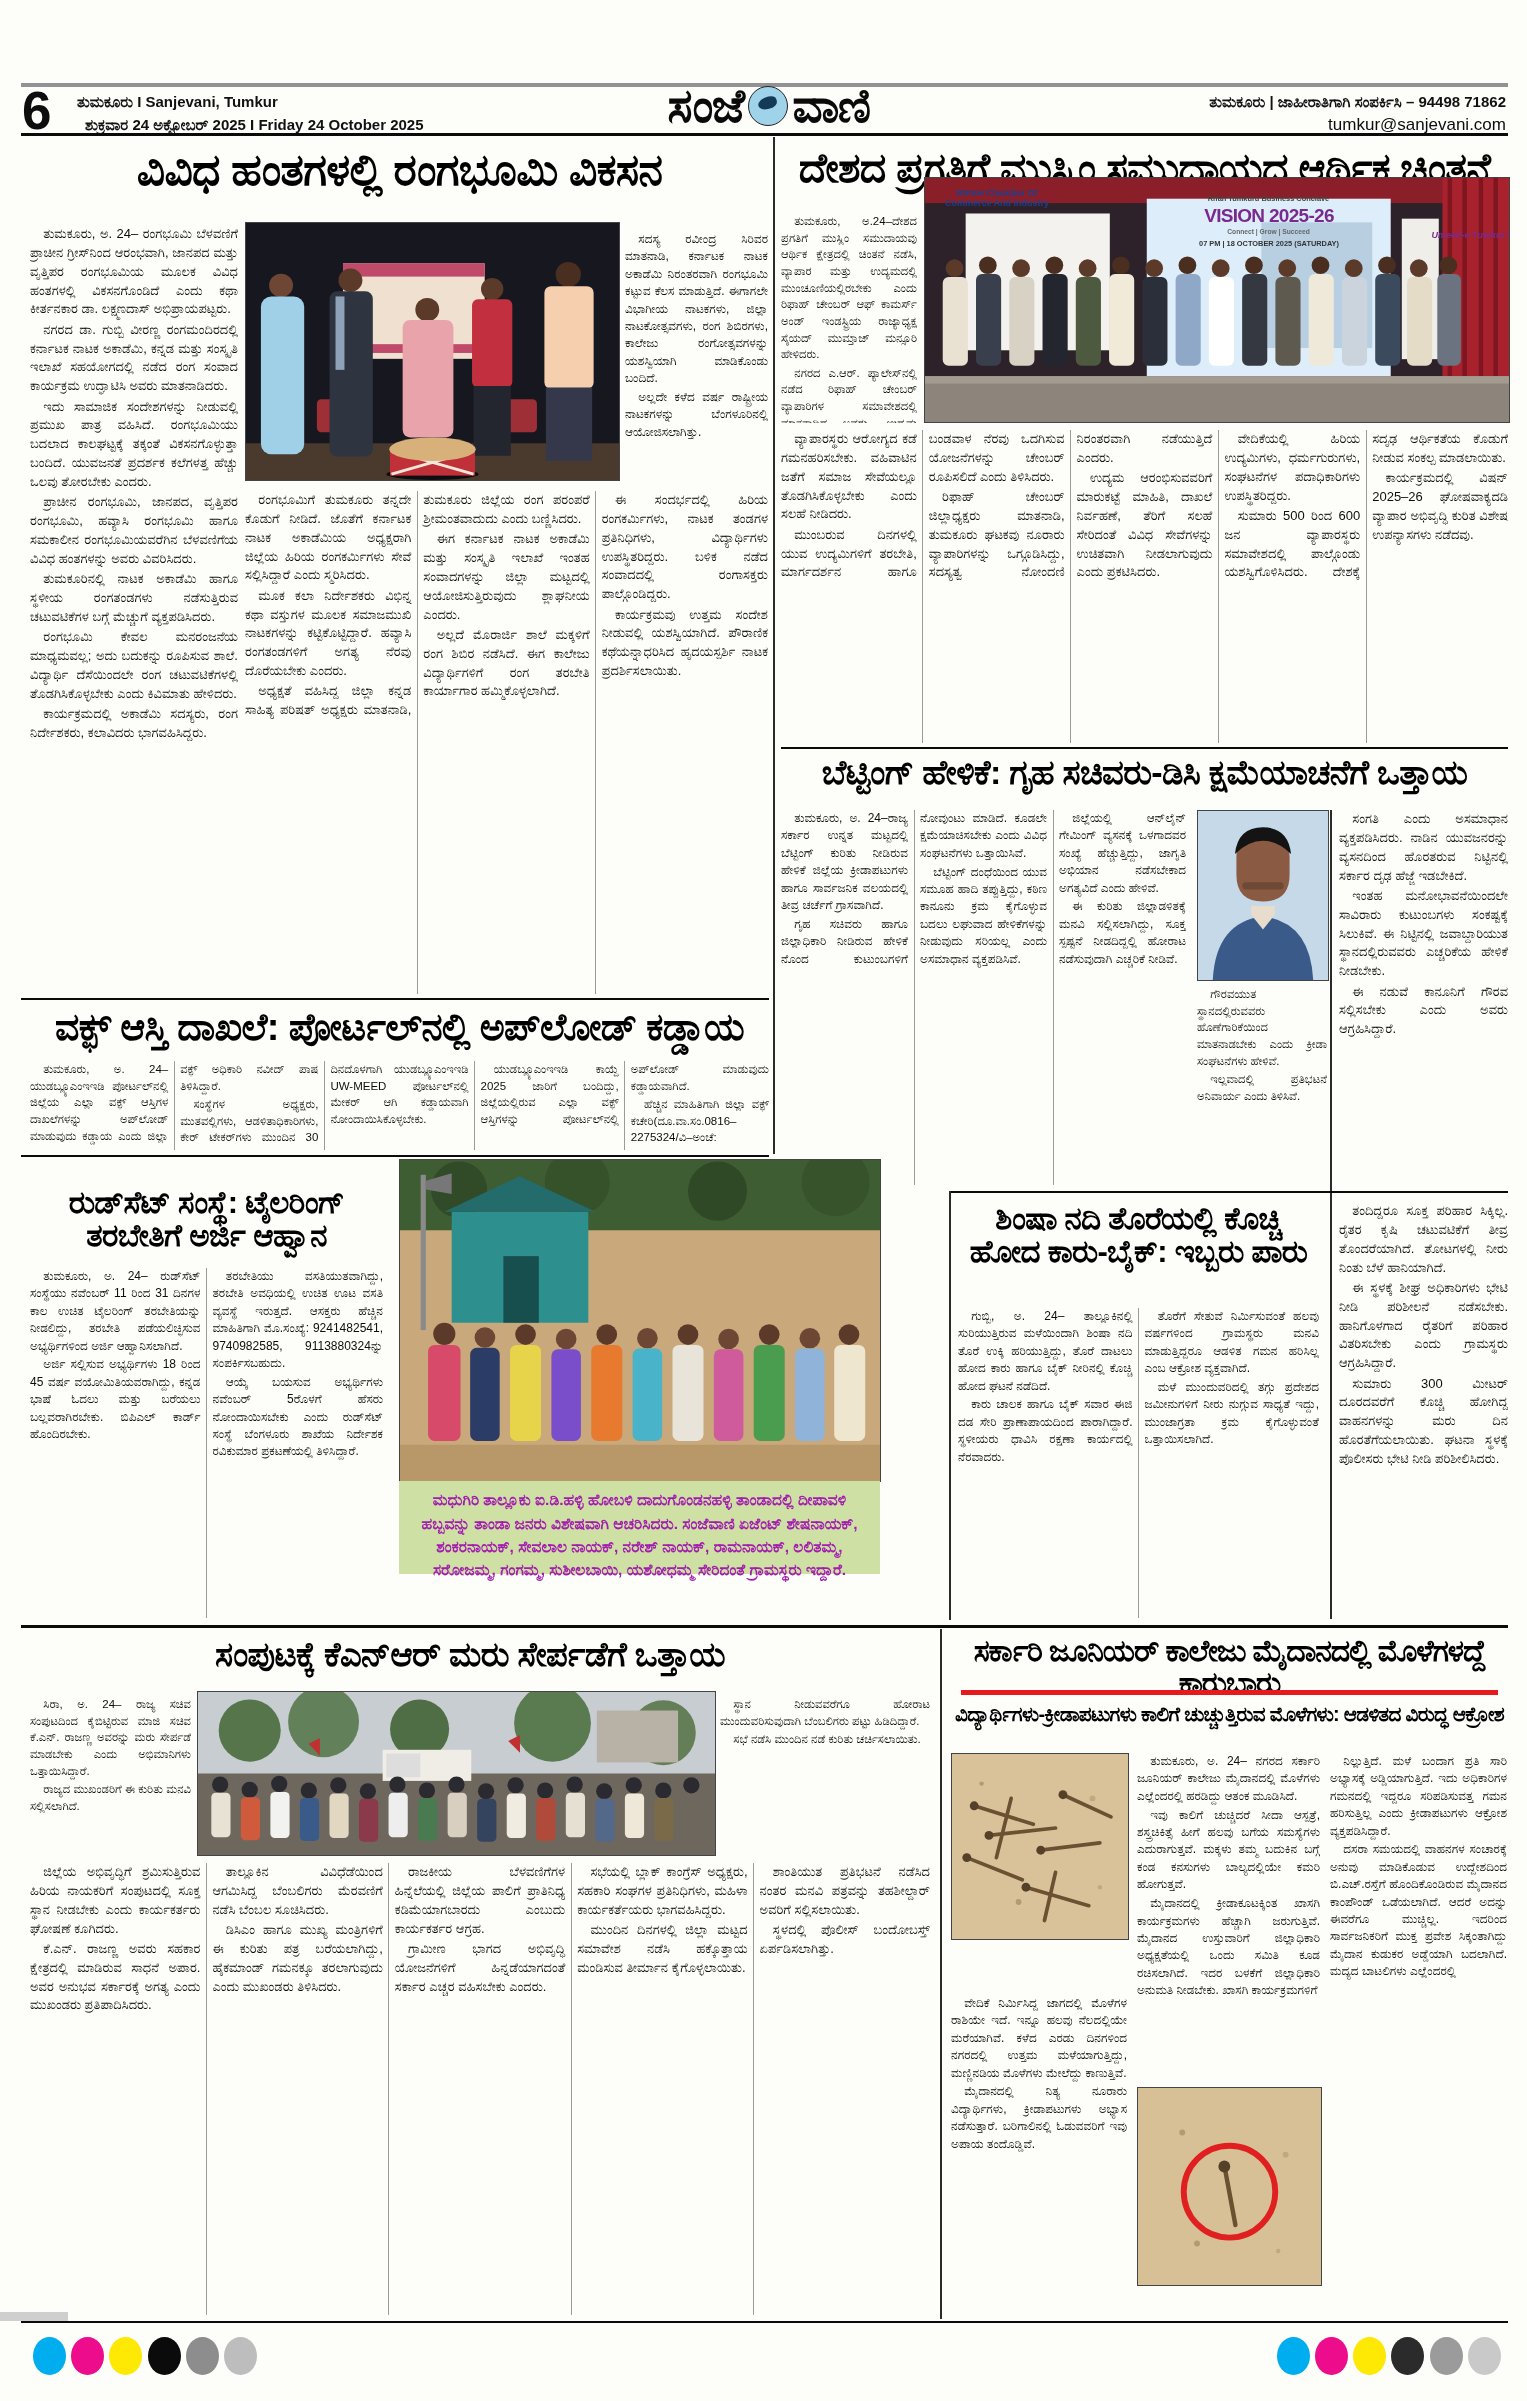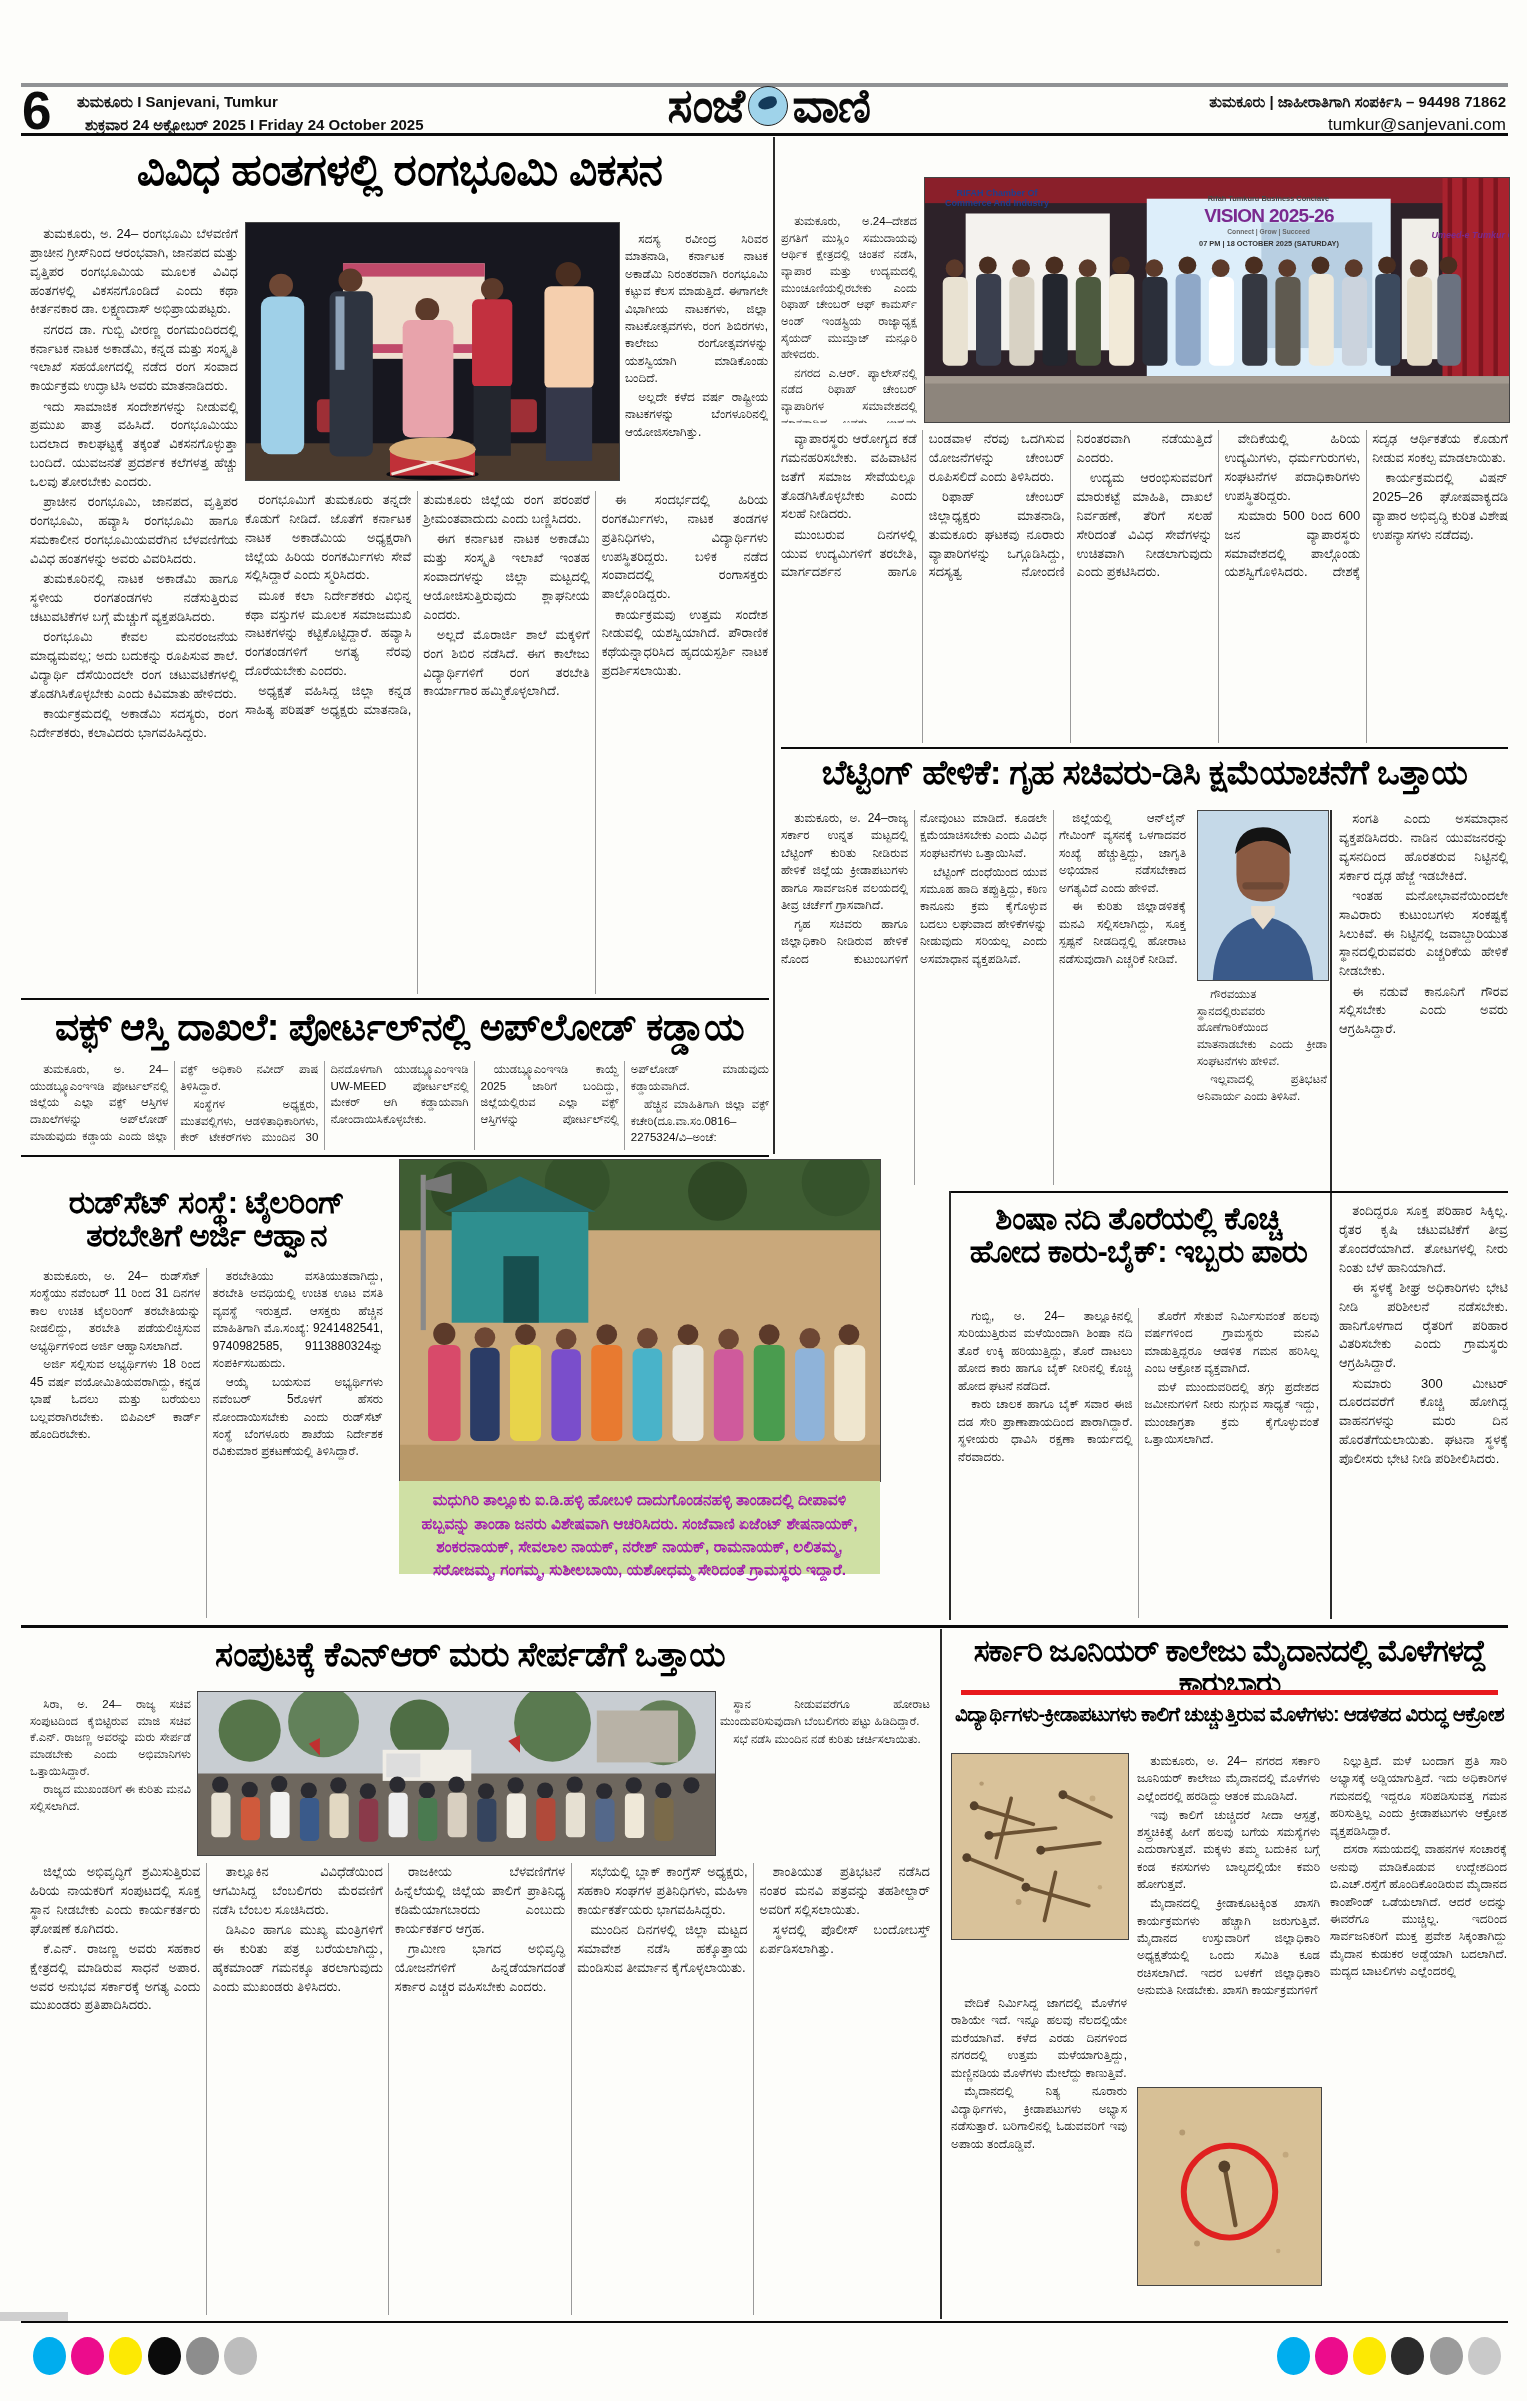--- a/index.html
+++ b/index.html
@@ -164,20 +164,21 @@
           <rect x="479" y="250" width="42" height="130" rx="9" fill="#4a9c4f"></rect>
         <circle cx="555" cy="241" r="14" fill="#6e4734"></circle>
           <rect x="535" y="255" width="40" height="125" rx="9" fill="#8fb3d9"></rect>
         <circle cx="608" cy="236" r="14" fill="#5c3a2a"></circle>
           <rect x="588" y="250" width="42" height="130" rx="9" fill="#efe6cf"></rect>
       </g>
     </svg>
   </div>
   <div class="abs caption-green" style="left:399px;top:1481px;width:457px;height:78px;">ಮಧುಗಿರಿ ತಾಲ್ಲೂಕು ಐ.ಡಿ.ಹಳ್ಳಿ ಹೋಬಳಿ ದಾದುಗೊಂಡನಹಳ್ಳಿ ತಾಂಡಾದಲ್ಲಿ ದೀಪಾವಳಿ ಹಬ್ಬವನ್ನು ತಾಂಡಾ ಜನರು ವಿಶೇಷವಾಗಿ ಆಚರಿಸಿದರು. ಸಂಜೆವಾಣಿ ಏಜೆಂಟ್ ಶೇಷನಾಯಕ್, ಶಂಕರನಾಯಕ್, ಸೇವಲಾಲ ನಾಯಕ್, ನರೇಶ್ ನಾಯಕ್, ರಾಮನಾಯಕ್, ಲಲಿತಮ್ಮ, ಸರೋಜಮ್ಮ, ಗಂಗಮ್ಮ, ಸುಶೀಲಬಾಯಿ, ಯಶೋಧಮ್ಮ ಸೇರಿದಂತೆ ಗ್ರಾಮಸ್ಥರು ಇದ್ದಾರೆ.</div>
 
+  <div class="abs headline" style="left:781px;top:146px;width:727px;font-size:41px;">ದೇಶದ ಪ್ರಗತಿಗೆ ಮುಸ್ಲಿಂ ಸಮುದಾಯದ ಆರ್ಥಿಕ ಚಿಂತನೆ</div>
 
   <div class="abs body-txt" style="left:781px;top:213px;width:136px;height:210px;overflow:hidden;font-size:11.5px;">
       <p class="para">ತುಮಕೂರು, ಅ.24–ದೇಶದ ಪ್ರಗತಿಗೆ ಮುಸ್ಲಿಂ ಸಮುದಾಯವು ಆರ್ಥಿಕ ಕ್ಷೇತ್ರದಲ್ಲಿ ಚಿಂತನೆ ನಡೆಸಿ, ವ್ಯಾಪಾರ ಮತ್ತು ಉದ್ಯಮದಲ್ಲಿ ಮುಂಚೂಣಿಯಲ್ಲಿರಬೇಕು ಎಂದು ರಿಫಾಹ್ ಚೇಂಬರ್ ಆಫ್ ಕಾಮರ್ಸ್ ಅಂಡ್ ಇಂಡಸ್ಟ್ರಿಯ ರಾಜ್ಯಾಧ್ಯಕ್ಷ ಸೈಯದ್ ಮುಮ್ತಾಜ್ ಮನ್ಸೂರಿ ಹೇಳಿದರು.</p>
       <p class="para">ನಗರದ ಎ.ಆರ್. ಪ್ಯಾಲೇಸ್‌ನಲ್ಲಿ ನಡೆದ ರಿಫಾಹ್ ಚೇಂಬರ್ ವ್ಯಾಪಾರಿಗಳ ಸಮಾವೇಶದಲ್ಲಿ ಮಾತನಾಡಿದ ಅವರು, ಉದ್ಯಮ ವಲಯದಲ್ಲಿ ಸಮುದಾಯದ ಪಾಲು ಹೆಚ್ಚಬೇಕು ಎಂದರು.</p>
     </div>
 
   <div class="abs photo" style="left:924px;top:177px;width:584px;height:244px;">
     <svg viewBox="0 0 790 330" preserveAspectRatio="none" aria-hidden="true">
       <rect width="790" height="330" fill="#2d2229"></rect>
       <rect width="790" height="34" fill="#8a1f2a"></rect>

